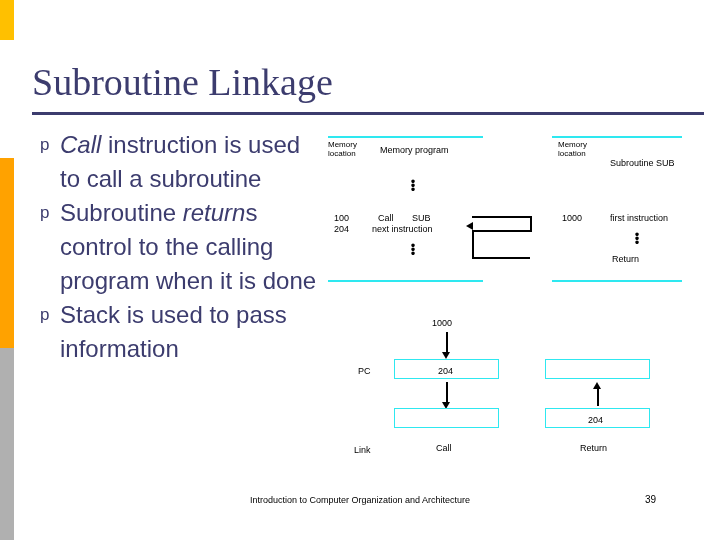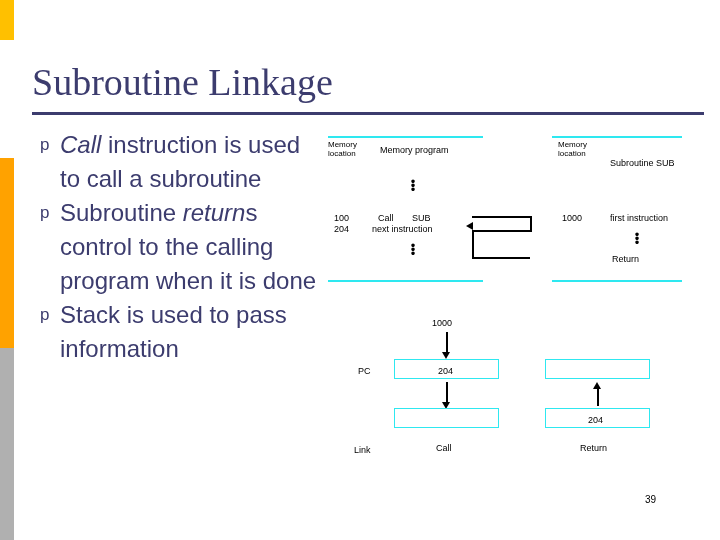--- a/index.html
+++ b/index.html
@@ -286,15 +286,16 @@
 
     <div class="box" style="left:225px; top:231px; width:105px; height:20px;"></div>
     <div class="arrow-line" style="left:277px; top:258px; width:1.5px; height:20px;"></div>
     <div class="arrow-head-up" style="left:273px; top:254px;"></div>
     <div class="box" style="left:225px; top:280px; width:105px; height:20px;"></div>
     <div class="lbl9" style="left:268px; top:287px;">204</div>
     <div class="lbl9" style="left:260px; top:315px;">Return</div>
 
   </div>
 
+  <div class="footer-text">Introduction to Computer Organization and Architecture</div>
   <div class="footer-page">39</div>
 
 </div>
 
 </body></html>

